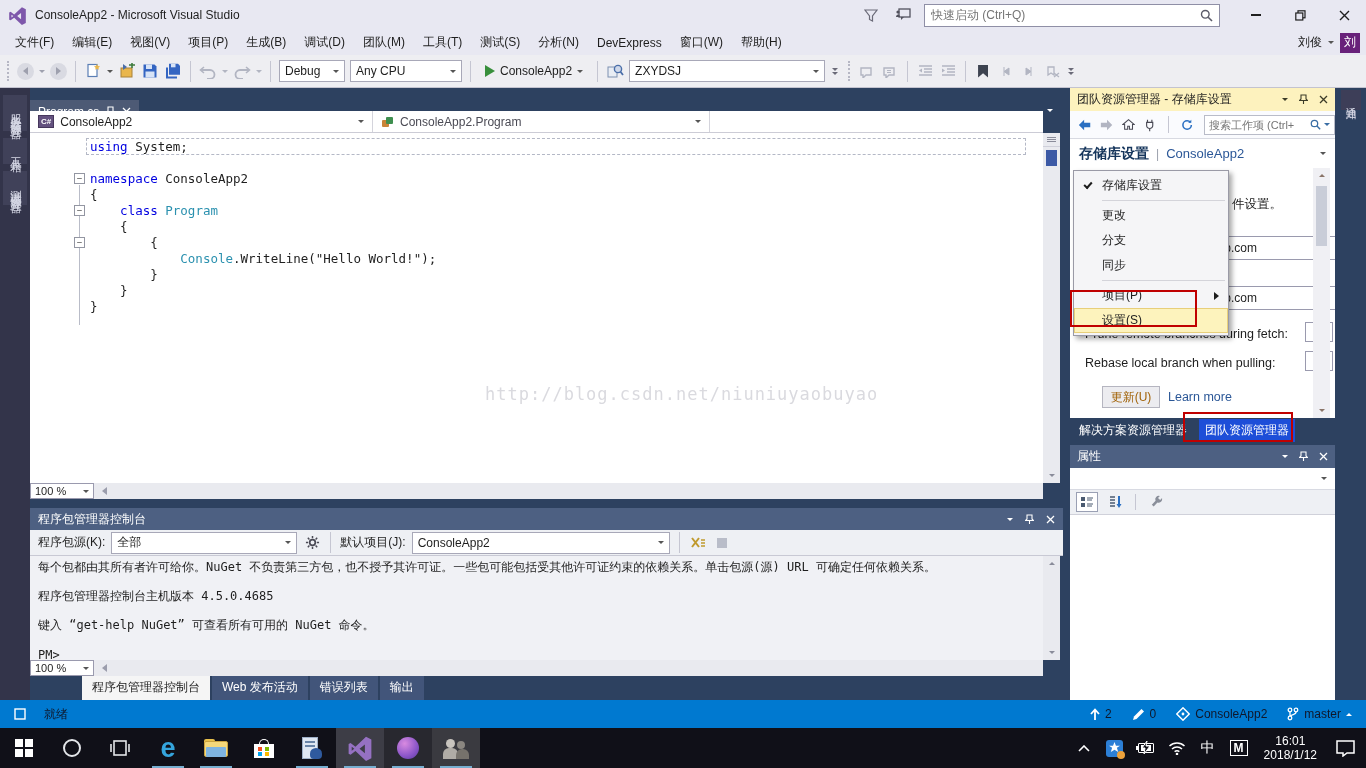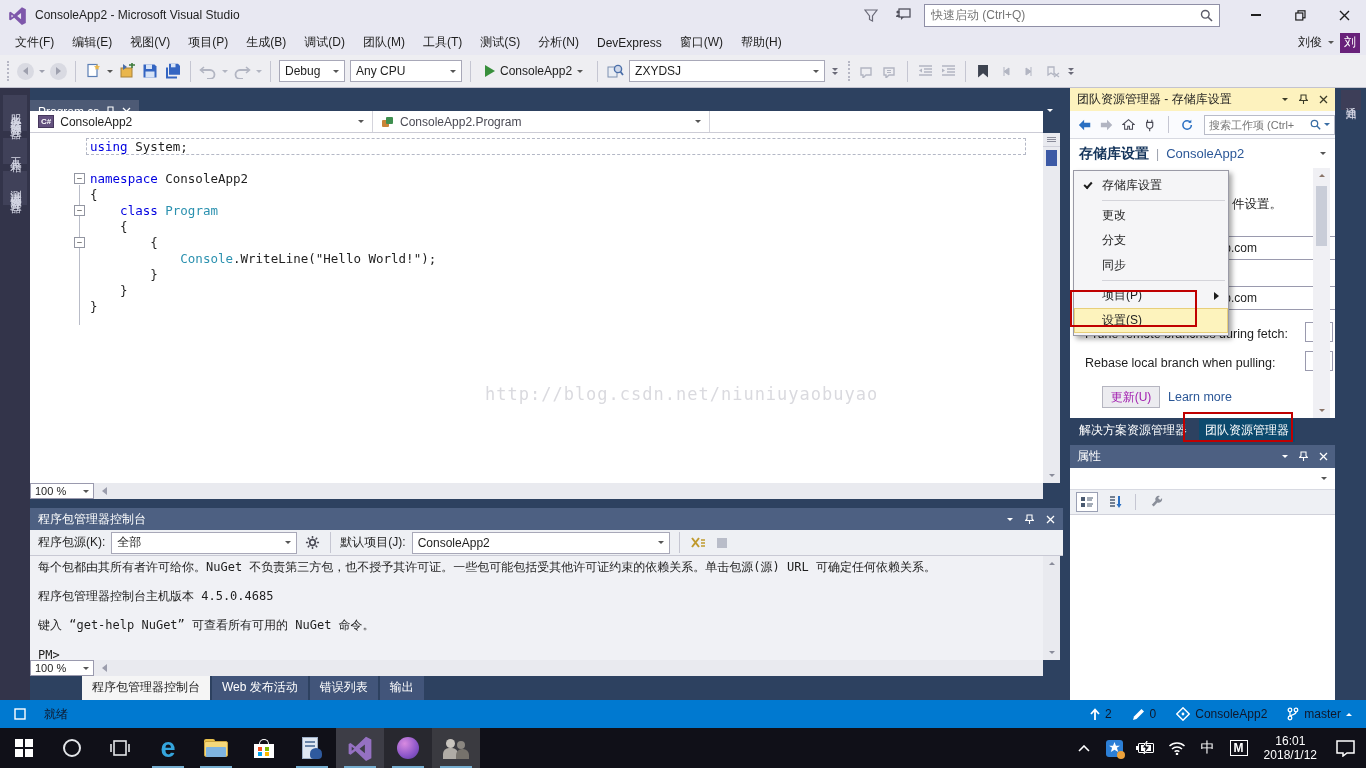--- a/index.html
+++ b/index.html
@@ -77,26 +77,26 @@
 
 .te-head{position:absolute;left:1070px;top:88px;width:265px;height:23px;background:#fdf2be;color:#1e1e1e;display:flex;align-items:center;padding:0 7px}
 .te-head .hic{margin-left:auto;display:flex;gap:11px;align-items:center}
 .te-tool{position:absolute;left:1070px;top:111px;width:265px;height:28px;background:#fafbfe;border-bottom:1px solid #d8dae2;display:flex;align-items:center;padding-left:8px;gap:9px}
 .te-search{margin-left:2px;width:142px;height:20px;border:1px solid #b9bcc8;background:#fff;display:flex;align-items:center;padding:0 4px;gap:3px}
 .te-search input{border:none;outline:none;width:98px;font-size:11px;color:#8a8c9a;background:transparent;font-family:inherit}
 .te-pagehead{position:absolute;left:1070px;top:139px;width:265px;height:29px;background:#fff;display:flex;align-items:center;padding:0 9px;gap:7px}
 .te-content{position:absolute;left:1070px;top:168px;width:265px;height:250px;background:#fff}
 .te-input{position:absolute;height:24px;background:#fff;border:1px solid #9a9aae;font-size:12px;display:flex;align-items:center;padding:0 5px;color:#1e1e1e}
 .te-label{position:absolute;font-size:12.5px;color:#1e1e1e;white-space:nowrap}
-.upd-btn{position:absolute;left:32px;top:218px;width:58px;height:22px;background:#ececf0;border:1px solid #b5b5c0;color:#a21caf;display:flex;align-items:center;justify-content:center}
+.upd-btn{position:absolute;left:32px;top:218px;width:58px;height:22px;background:#ececf0;border:1px solid #b5b5c0;color:#a16207;display:flex;align-items:center;justify-content:center}
 .link{color:#2b5797}
 .te-scroll{position:absolute;left:1313px;top:168px;width:17px;height:250px;background:#f0f0f4}
 .rtabs{position:absolute;left:1070px;top:418px;width:265px;height:24px;display:flex;gap:6px;align-items:center;padding-left:3px}
 .rtab{color:#fff;padding:3px 6px;white-space:nowrap;cursor:default}
-.rtab.act{background:#0c4a6e}
+.rtab.act{background:#1d4ed8}
 
 .prop-head{position:absolute;left:1070px;top:445px;width:265px;height:23px;background:#4d6082;color:#fff;display:flex;align-items:center;padding:0 7px}
 .prop-head .hic{margin-left:auto;display:flex;gap:11px;align-items:center}
 .prop-combo{position:absolute;left:1070px;top:468px;width:265px;height:22px;background:#fff;border-bottom:1px solid #d8dae2;display:flex;align-items:center;justify-content:flex-end;padding-right:8px}
 .prop-tool{position:absolute;left:1070px;top:490px;width:265px;height:25px;background:#eef0f4;border-bottom:1px solid #d0d1da;display:flex;align-items:center;gap:8px;padding-left:6px}
 .prop-body{position:absolute;left:1070px;top:515px;width:265px;height:185px;background:#fff}
 .rgutter{position:absolute;left:1335px;top:88px;width:31px;height:612px;background:#2d4160}
 .notif-tab{writing-mode:vertical-rl;background:#3d3e58;color:#d6d8e6;font-size:11px;padding:8px 3px;position:absolute;left:1341px;top:90px;width:20px;letter-spacing:2px}
 
 .cmenu{position:absolute;left:1073px;top:170px;width:156px;background:#f5f5f7;border:1px solid #9a9aa6;box-shadow:3px 3px 5px rgba(0,0,0,.35);z-index:20;padding:2px 0}

